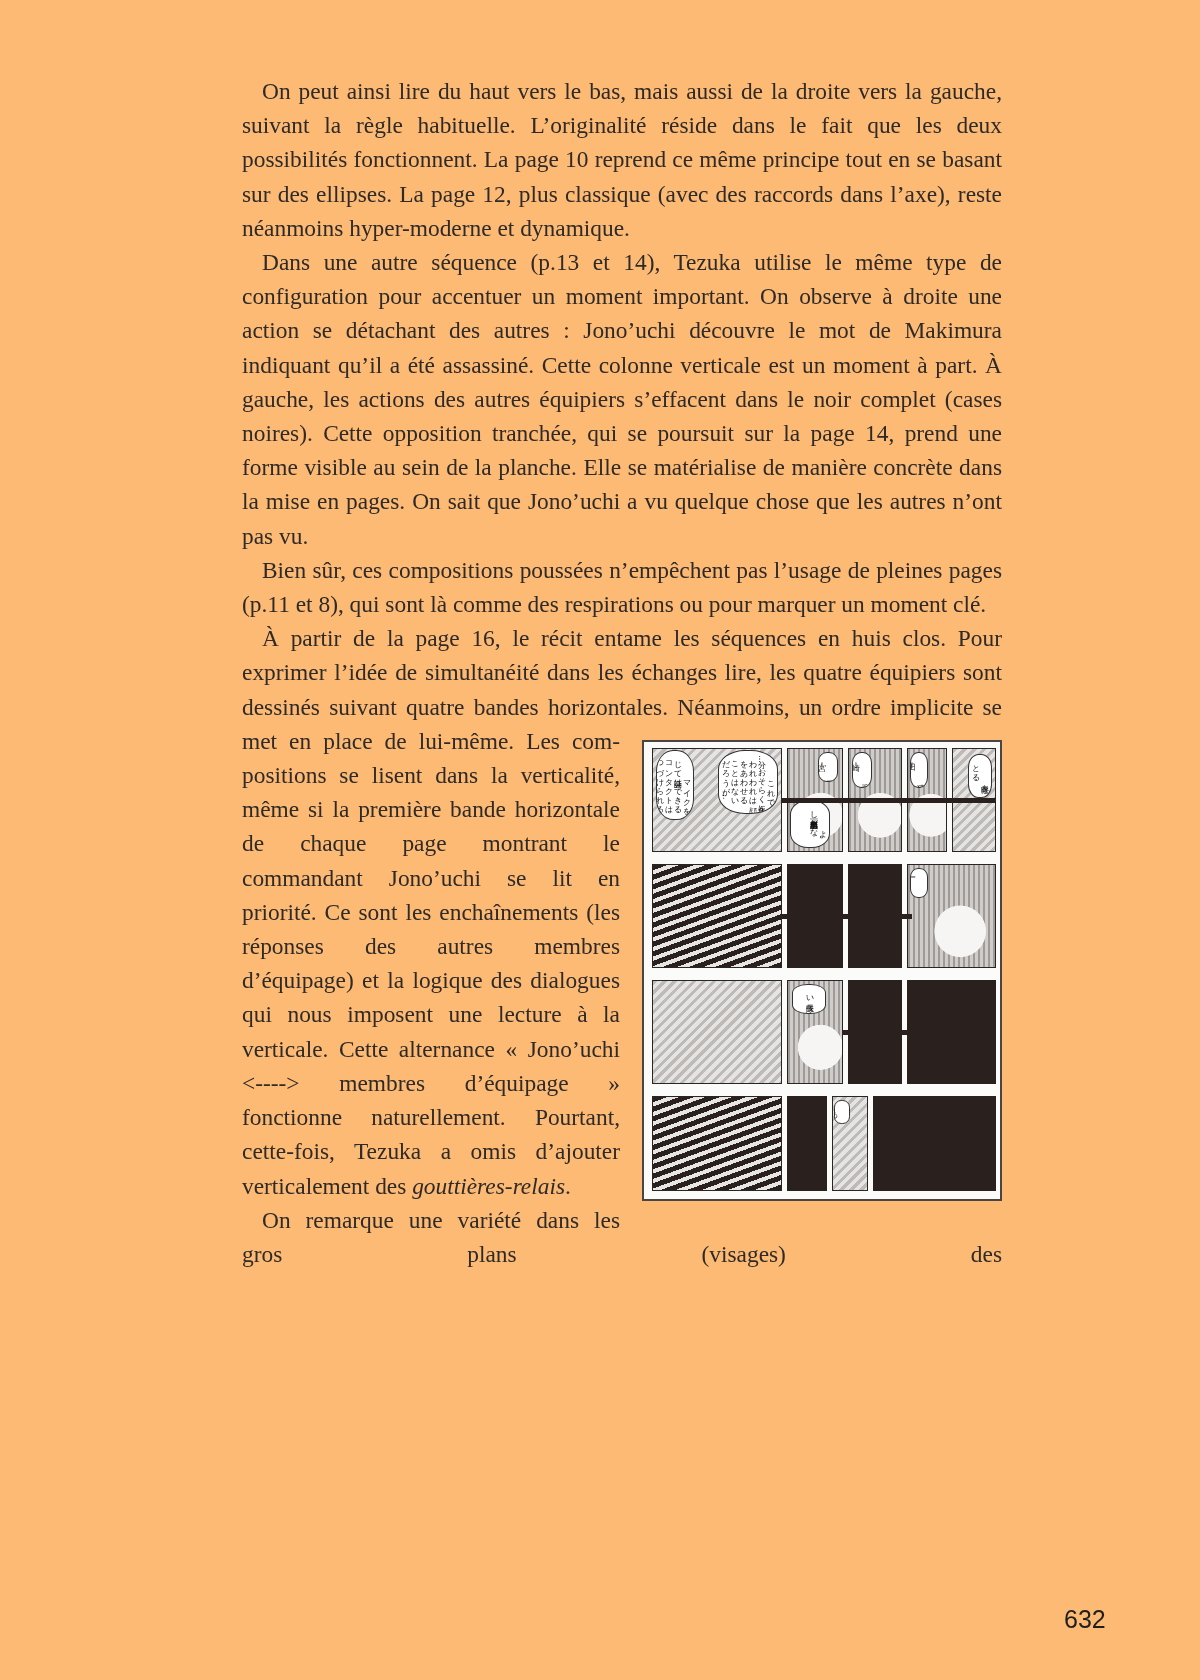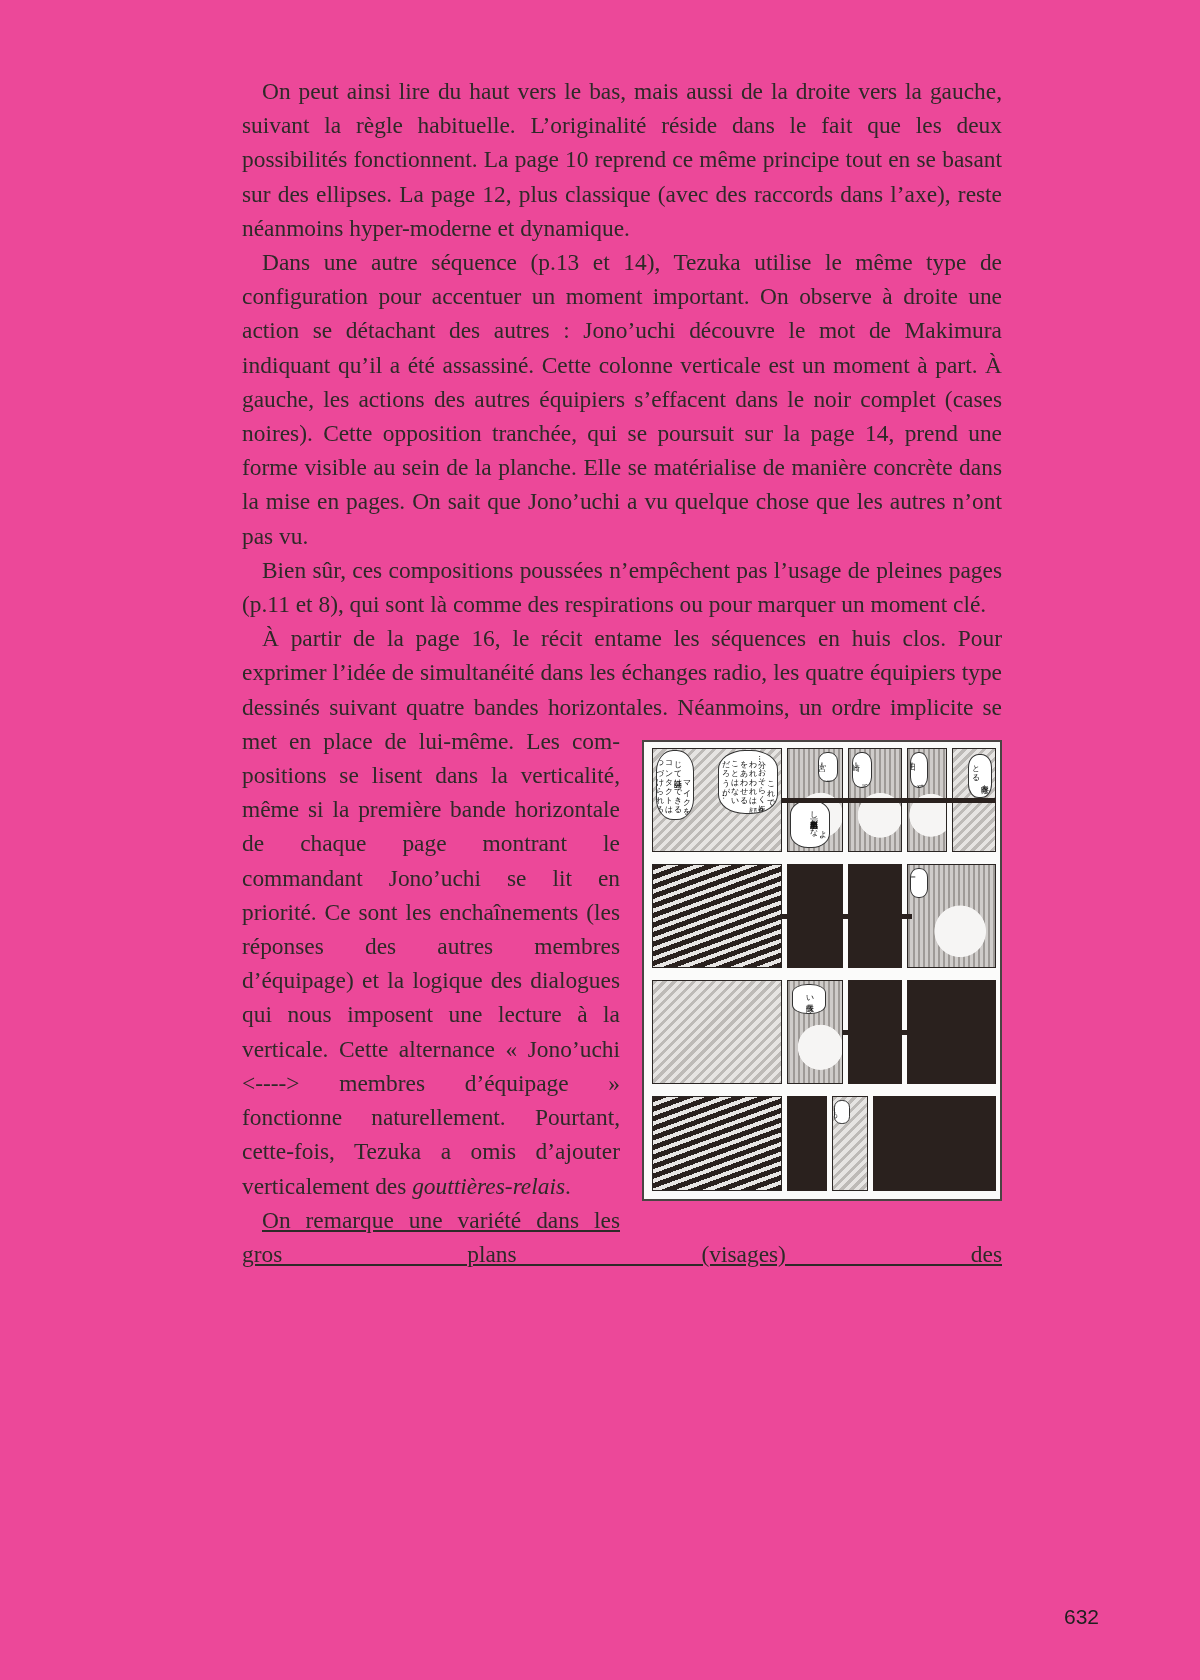--- a/index.html
+++ b/index.html
@@ -12,21 +12,21 @@
       height: 1680px;
       position: relative;
       overflow: hidden;
       font-family: "DejaVu Serif", "Liberation Serif", serif;
       color: #2b2b2b;
     }
     .page {
       position: absolute;
       left: 0; top: 0;
       width: 1200px; height: 1680px;
-      background: #ec4899;
+      background: #fdba74;
     }
     .text-column {
       position: absolute;
       left: 242px;
       top: 74px;
       width: 760px;
       font-family: "Liberation Serif", "DejaVu Serif", serif;
       font-size: 23.4px;
       line-height: 34.2px;
       text-align: justify;
@@ -92,34 +92,34 @@
       position: absolute;
       background: #2a211e;
       height: 5px;
     }
 
     .page-number {
       position: absolute;
       left: 1064px;
       top: 1605px;
       font-family: "Liberation Sans", "DejaVu Sans", sans-serif;
-      font-size: 21px;
+      font-size: 25px;
       color: #1f1f1f;
     }
   </style>
 </head>
 <body>
 
 <div class="page">
 
   <div class="text-column">
     <p>On peut ainsi lire du haut vers le bas, mais aussi de la droite vers la gauche, suivant la règle habituelle. L’originalité réside dans le fait que les deux possibilités fonctionnent. La page 10 reprend ce même principe tout en se basant sur des ellipses. La page 12, plus classique (avec des raccords dans l’axe), reste néanmoins hyper-moderne et dynamique.</p>
     <p>Dans une autre séquence (p.13 et 14), Tezuka utilise le même type de configuration pour accentuer un moment important. On observe à droite une action se détachant des autres : Jono’uchi découvre le mot de Makimura indiquant qu’il a été assassiné. Cette colonne verticale est un moment à part. À gauche, les actions des autres équipiers s’effacent dans le noir complet (cases noires). Cette opposition tranchée, qui se poursuit sur la page 14, prend une forme visible au sein de la planche. Elle se matérialise de manière concrète dans la mise en pages. On sait que Jono’uchi a vu quelque chose que les autres n’ont pas vu.</p>
     <p>Bien sûr, ces compositions poussées n’empêchent pas l’usage de pleines pages (p.11 et 8), qui sont là comme des respirations ou pour marquer un moment clé.</p>
-    <p><span>À partir de la page 16, le récit entame les séquences en huis clos. Pour exprimer l’idée de simultanéité dans les échanges radio, les quatre équipiers type dessinés suivant quatre bandes horizontales. Néanmoins, un ordre implicite se met en place de lui-même. Les com-</span><span class="figure">
+    <p><span>À partir de la page 16, le récit entame les séquences en huis clos. Pour exprimer l’idée de simultanéité dans les échanges lire, les quatre équipiers sont dessinés suivant quatre bandes horizontales. Néanmoins, un ordre implicite se met en place de lui-même. Les com-</span><span class="figure">
 
         <span class="panel art" style="left:8px;top:6px;width:130px;height:104px;"></span>
         <span class="bubble" style="left:12px;top:8px;width:38px;height:70px;">マイクを通じて会話はできるコンタクトはつづけられるわけだ</span>
         <span class="bubble" style="left:74px;top:8px;width:60px;height:64px;">これで当分…おそらく永久にわれわれは顔をあわせることはないだろうが…</span>
         <span class="panel face" style="left:143px;top:6px;width:56px;height:104px;"></span>
         <span class="bubble" style="left:174px;top:10px;width:20px;height:30px;">一宮！</span>
         <span class="bubble" style="left:146px;top:58px;width:40px;height:48px;">よし一応全員無事脱出だな</span>
         <span class="panel face" style="left:204px;top:6px;width:54px;height:104px;"></span>
         <span class="bubble" style="left:208px;top:10px;width:20px;height:36px;">香崎！</span>
         <span class="panel face" style="left:263px;top:6px;width:40px;height:104px;"></span>
@@ -141,17 +141,17 @@
         <span class="panel black" style="left:204px;top:238px;width:54px;height:104px;"></span>
         <span class="panel black" style="left:263px;top:238px;width:89px;height:104px;"></span>
         <span class="connector" style="left:199px;top:288px;width:68px;"></span>
 
         <span class="panel art dark" style="left:8px;top:354px;width:130px;height:95px;"></span>
         <span class="panel black" style="left:143px;top:354px;width:40px;height:95px;"></span>
         <span class="panel art" style="left:188px;top:354px;width:36px;height:95px;"></span>
         <span class="bubble" style="left:190px;top:358px;width:16px;height:24px;">はあ</span>
         <span class="panel black" style="left:229px;top:354px;width:123px;height:95px;"></span>
       </span><span>positions se lisent dans la verticalité, même si la première bande horizontale de chaque page montrant le commandant Jono’uchi se lit en priorité. Ce sont les enchaînements (les réponses des autres membres d’équipage) et la logique des dialogues qui nous imposent une lecture à la verticale. Cette alternance « Jono’uchi &lt;----&gt; membres d’équipage » fonctionne naturellement. Pourtant, cette-fois, Tezuka a omis d’ajouter verticalement des </span><em>gouttières-relais</em><span>.</span></p>
-    <p style="text-align-last: justify; text-decoration: underline;">On remarque une variété dans les gros plans (visages) des</p>
+    <p style="text-align-last: justify;">On remarque une variété dans les gros plans (visages) des</p>
   </div>
 
   <div class="page-number">632</div>
 </div>
 
 </body></html>

